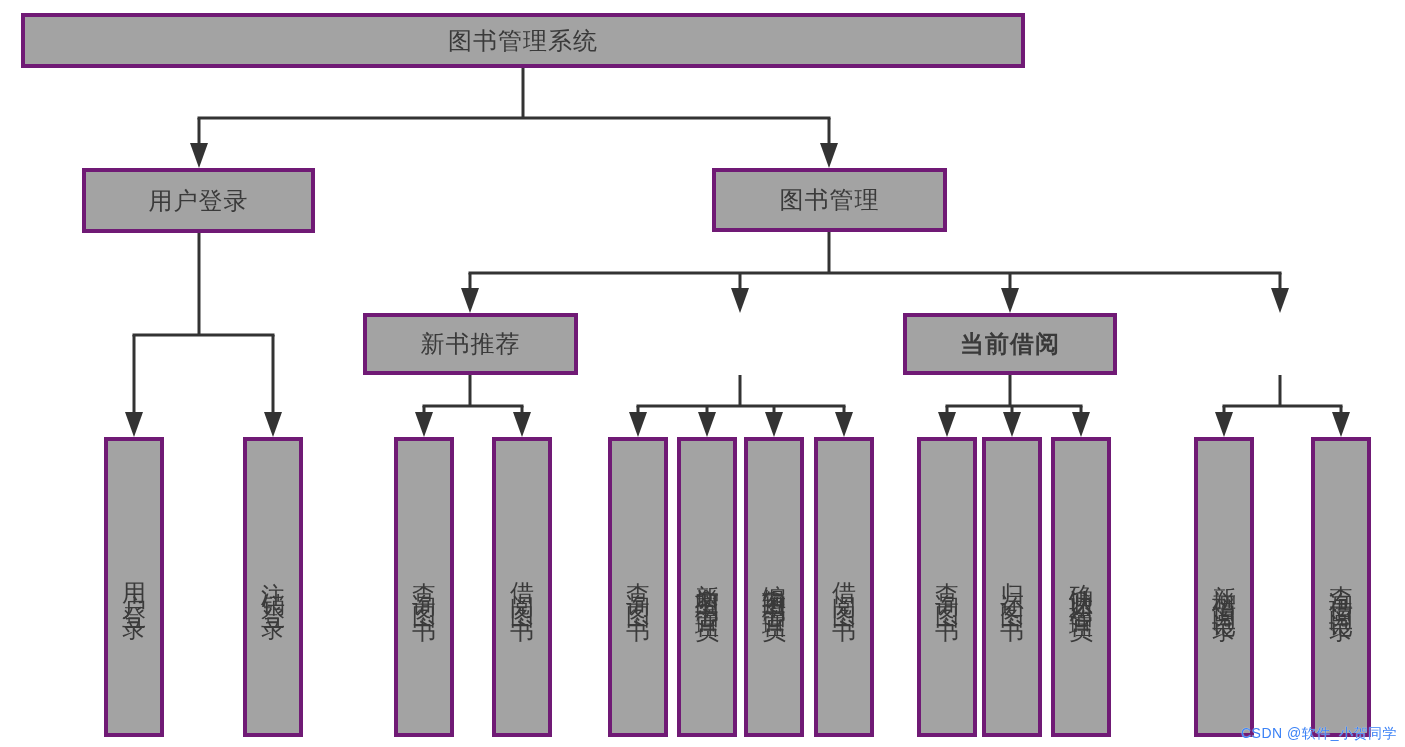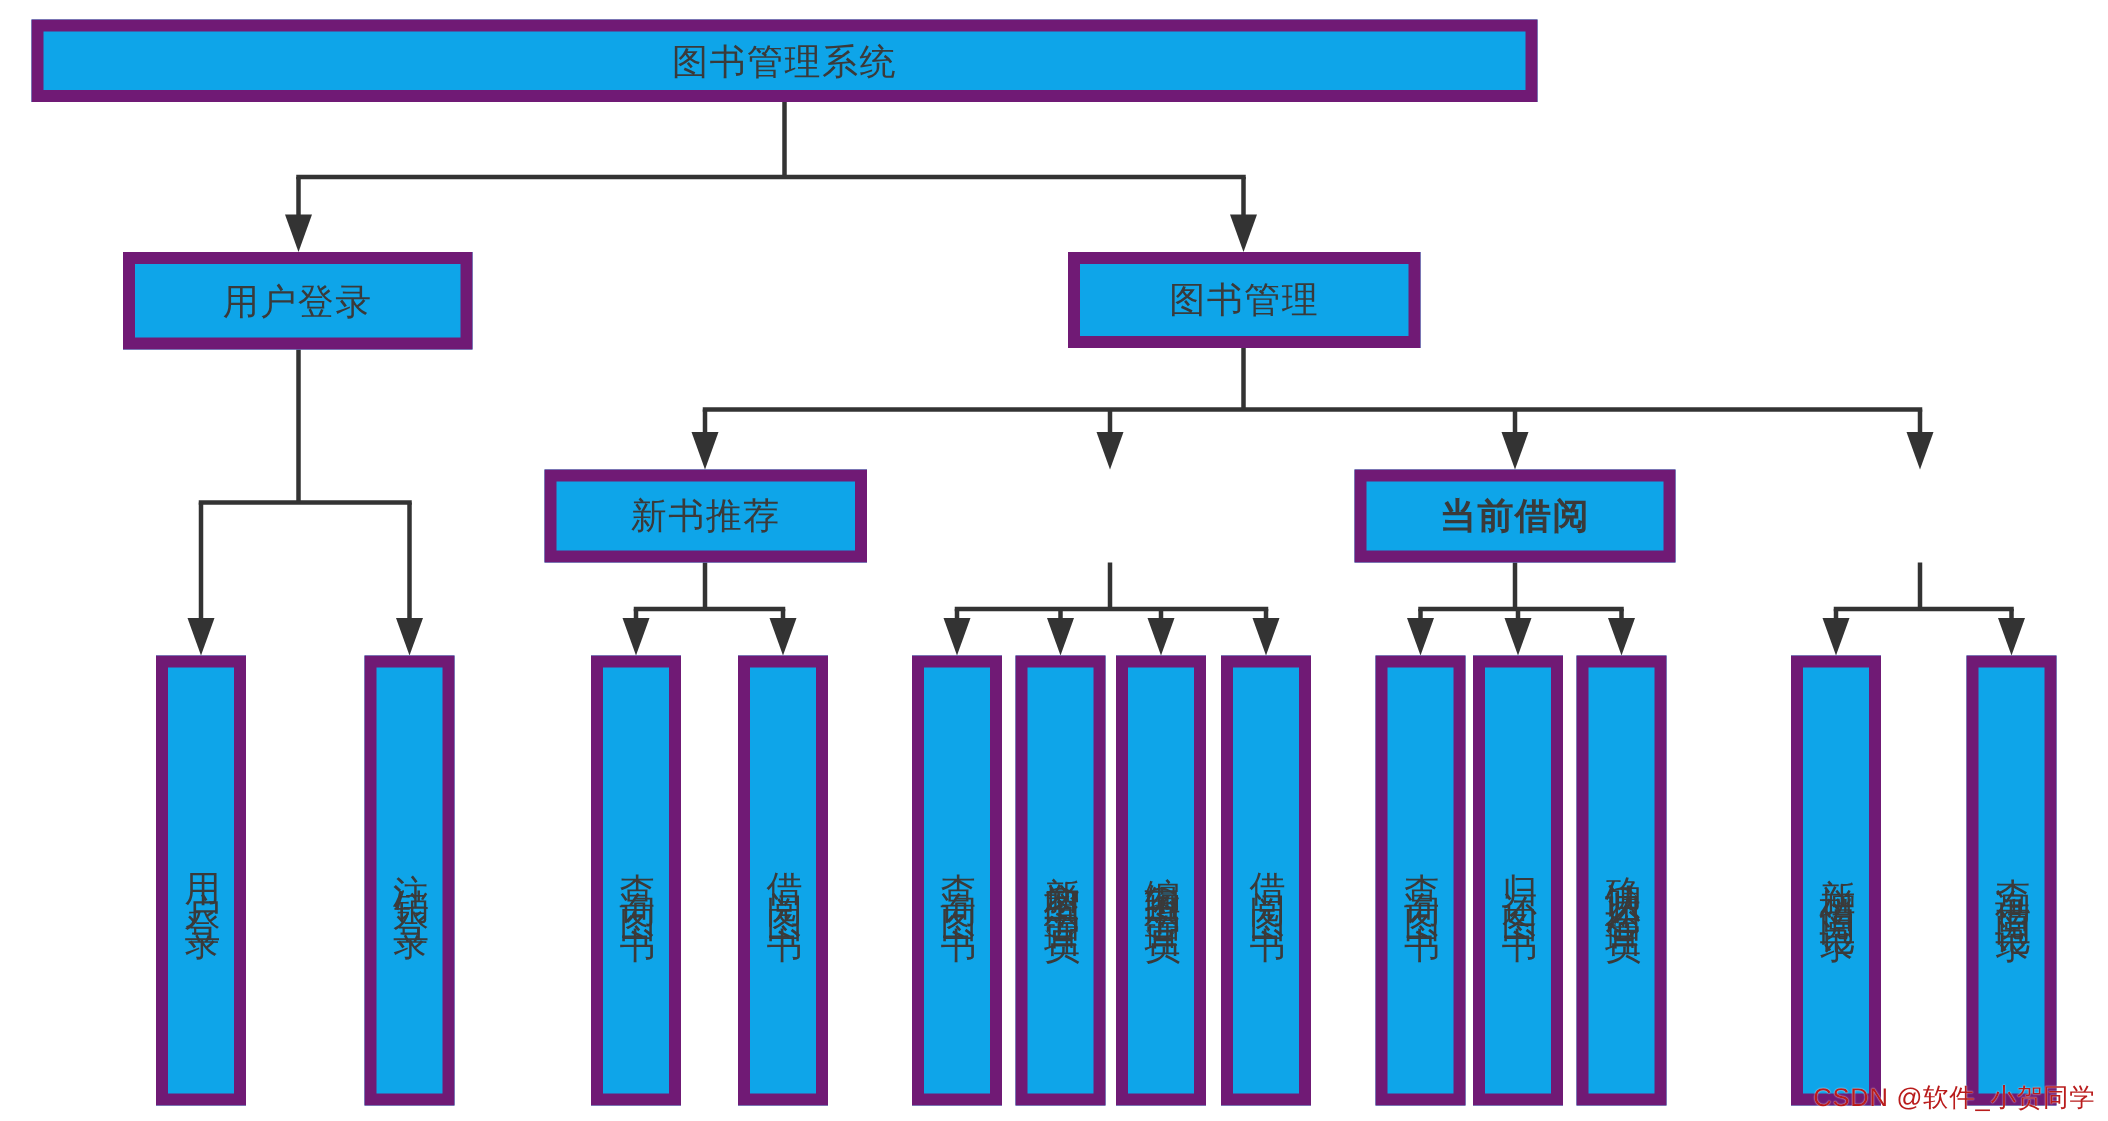--- a/index.html
+++ b/index.html
@@ -12,22 +12,22 @@
     width:1405px;height:747px;
     background:#ffffff;
     overflow:hidden;
   }
   #connectors{
     position:absolute;left:0;top:0;width:1405px;height:747px;
   }
   .node{
     position:absolute;
     box-sizing:border-box;
-    border:8px solid #701a75;
-    background:#0ea5e9;
+    border:4px solid #701a75;
+    background:#a3a3a3;
     display:flex;align-items:center;justify-content:center;
     color:#3a3a3a;
   }
   .hnode{
     font-size:24px;
     letter-spacing:1px;
   }
   .leaf{
     width:60px;height:300px;top:437px;
   }
@@ -38,22 +38,22 @@
     line-height:60px;
     color:#3a3a3a;
     white-space:nowrap;
   }
   .vs4{letter-spacing:12px;}
   .vs6{letter-spacing:7px;}
   .vs9{letter-spacing:5px;}
   #watermark{
     position:absolute;
     right:8px;bottom:4px;
-    font-size:17px;
-    color:#b91c1c;
+    font-size:14px;
+    color:#3b82f6;
     letter-spacing:.5px;
     text-shadow:0 0 1px #ffffff;
   }
 </style>
 </head>
 <body>
 
 <div id="canvas">
 
   <svg id="connectors" viewBox="0 0 1405 747" xmlns="http://www.w3.org/2000/svg">

